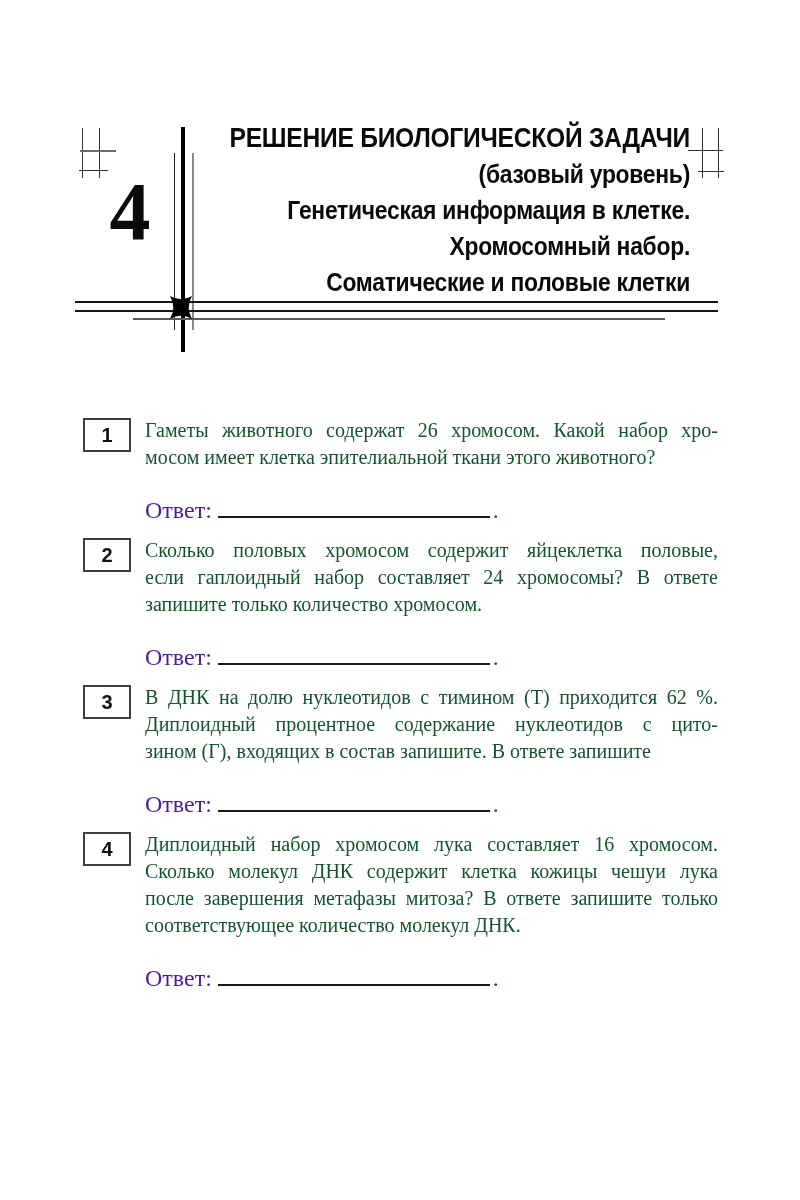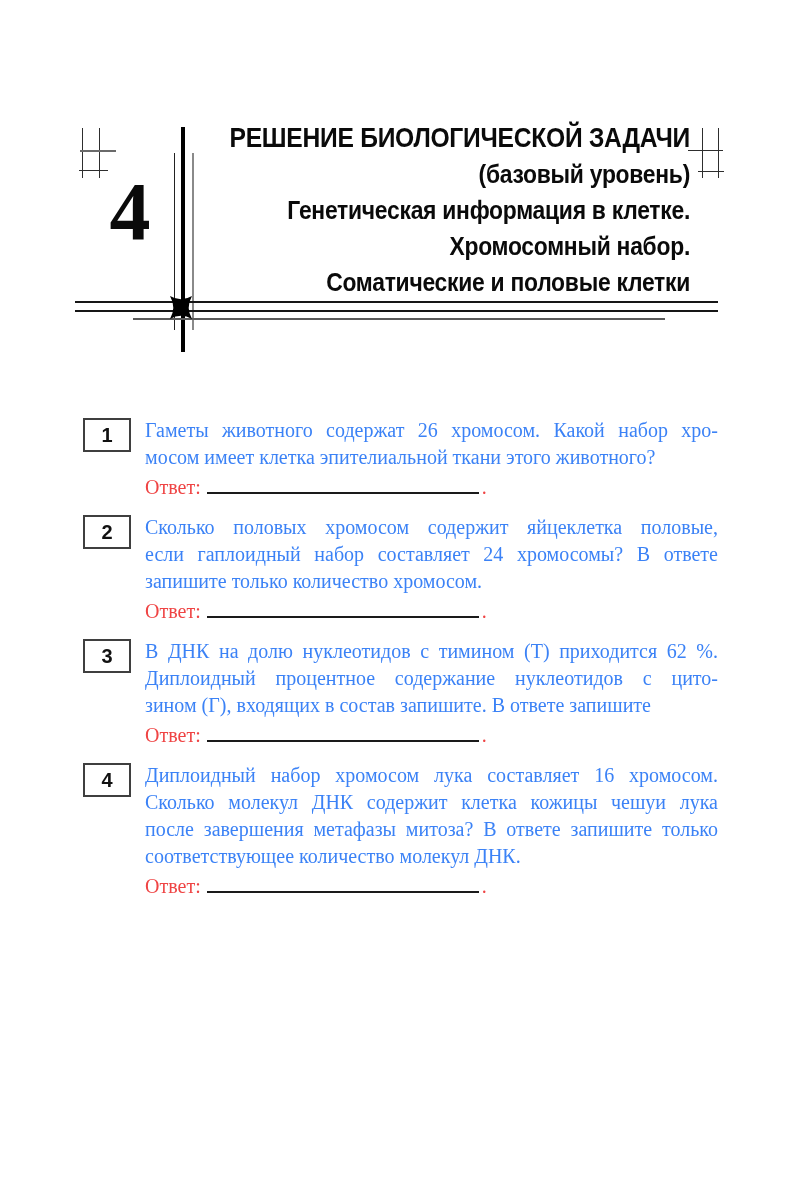--- a/index.html
+++ b/index.html
@@ -77,30 +77,30 @@
   }
   .qnum {
     font-family: "Liberation Sans", sans-serif;
     font-weight: 700;
     font-size: 20px;
     color: #111;
   }
   .qtext {
     font-size: 20px;
     line-height: 27px;
-    color: #3b82f6;
+    color: #14532d;
   }
   .qline { text-align: justify; text-align-last: justify; }
   .qline:last-child { text-align-last: left; }
 
   .answer-row {
-    margin-top: 1px;
-    font-size: 20px;
+    margin-top: 21px;
+    font-size: 24px;
     line-height: 27px;
-    color: #ef4444;
+    color: #4c1d95;
     white-space: nowrap;
   }
   .answer-line {
     display: inline-block;
     width: 272px;
     height: 1.0em;
     margin-left: 6px;
     border-bottom: 2px solid #1a1a1a;
     vertical-align: baseline;
   }

